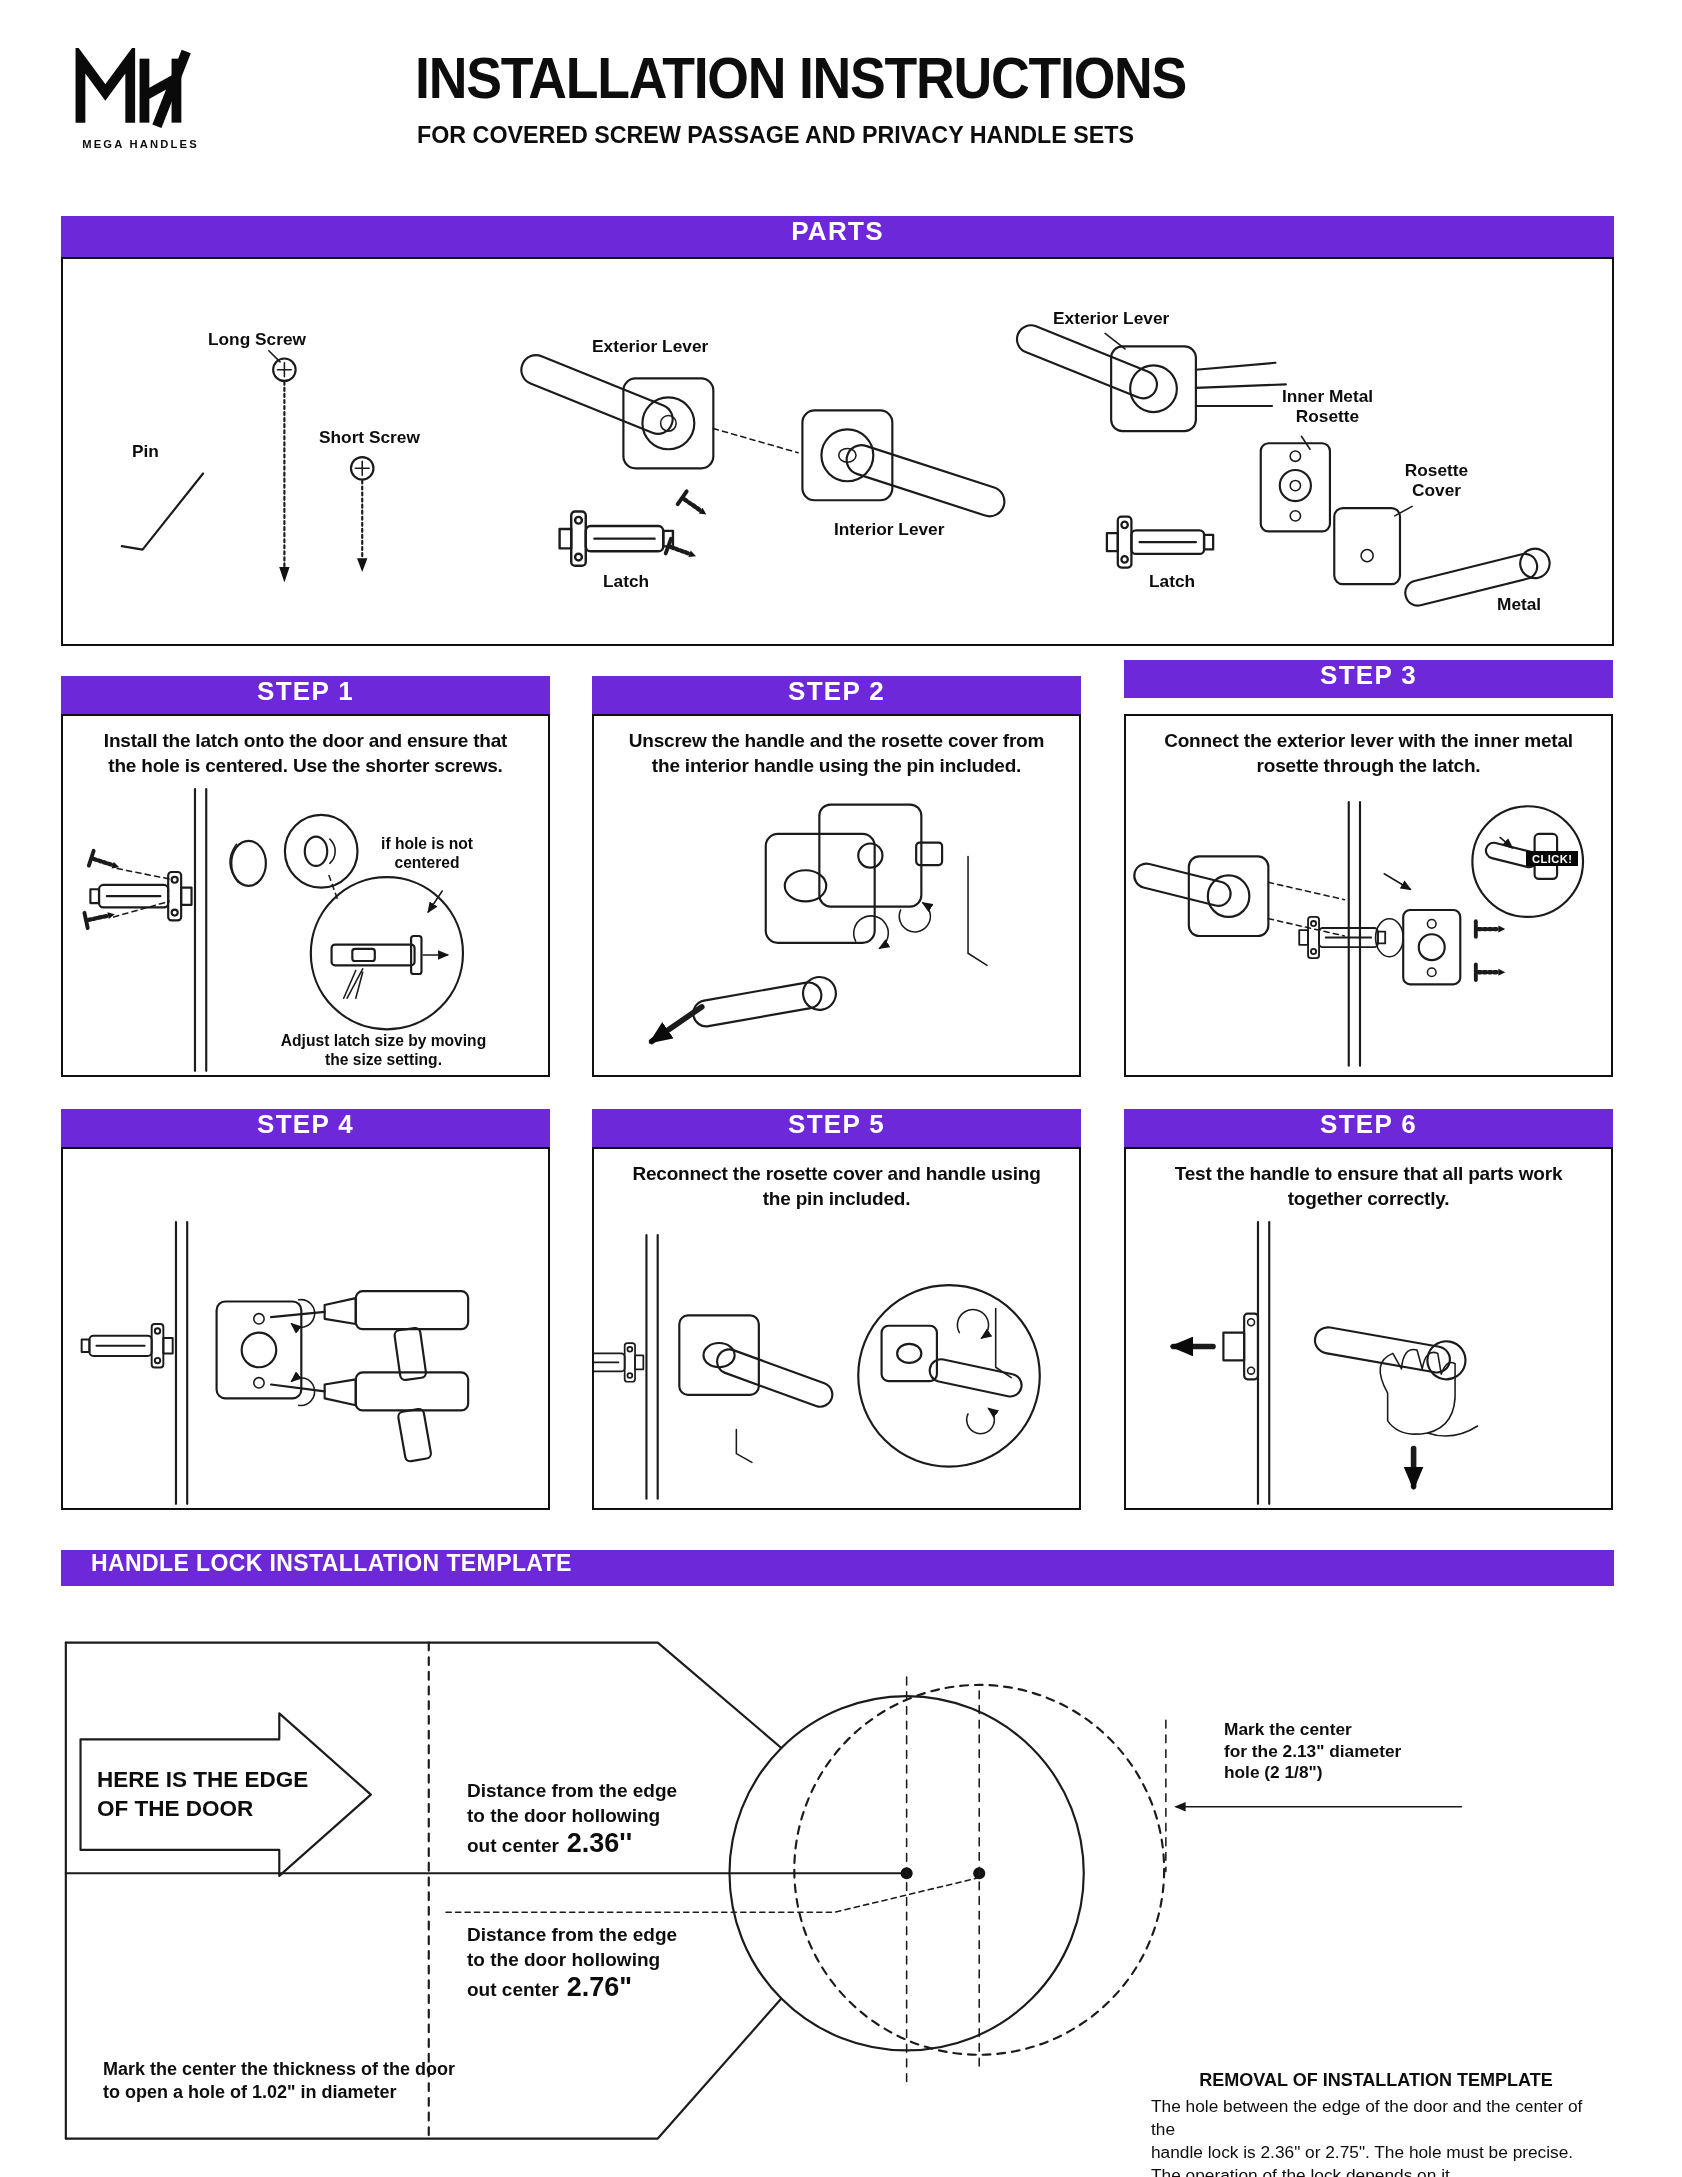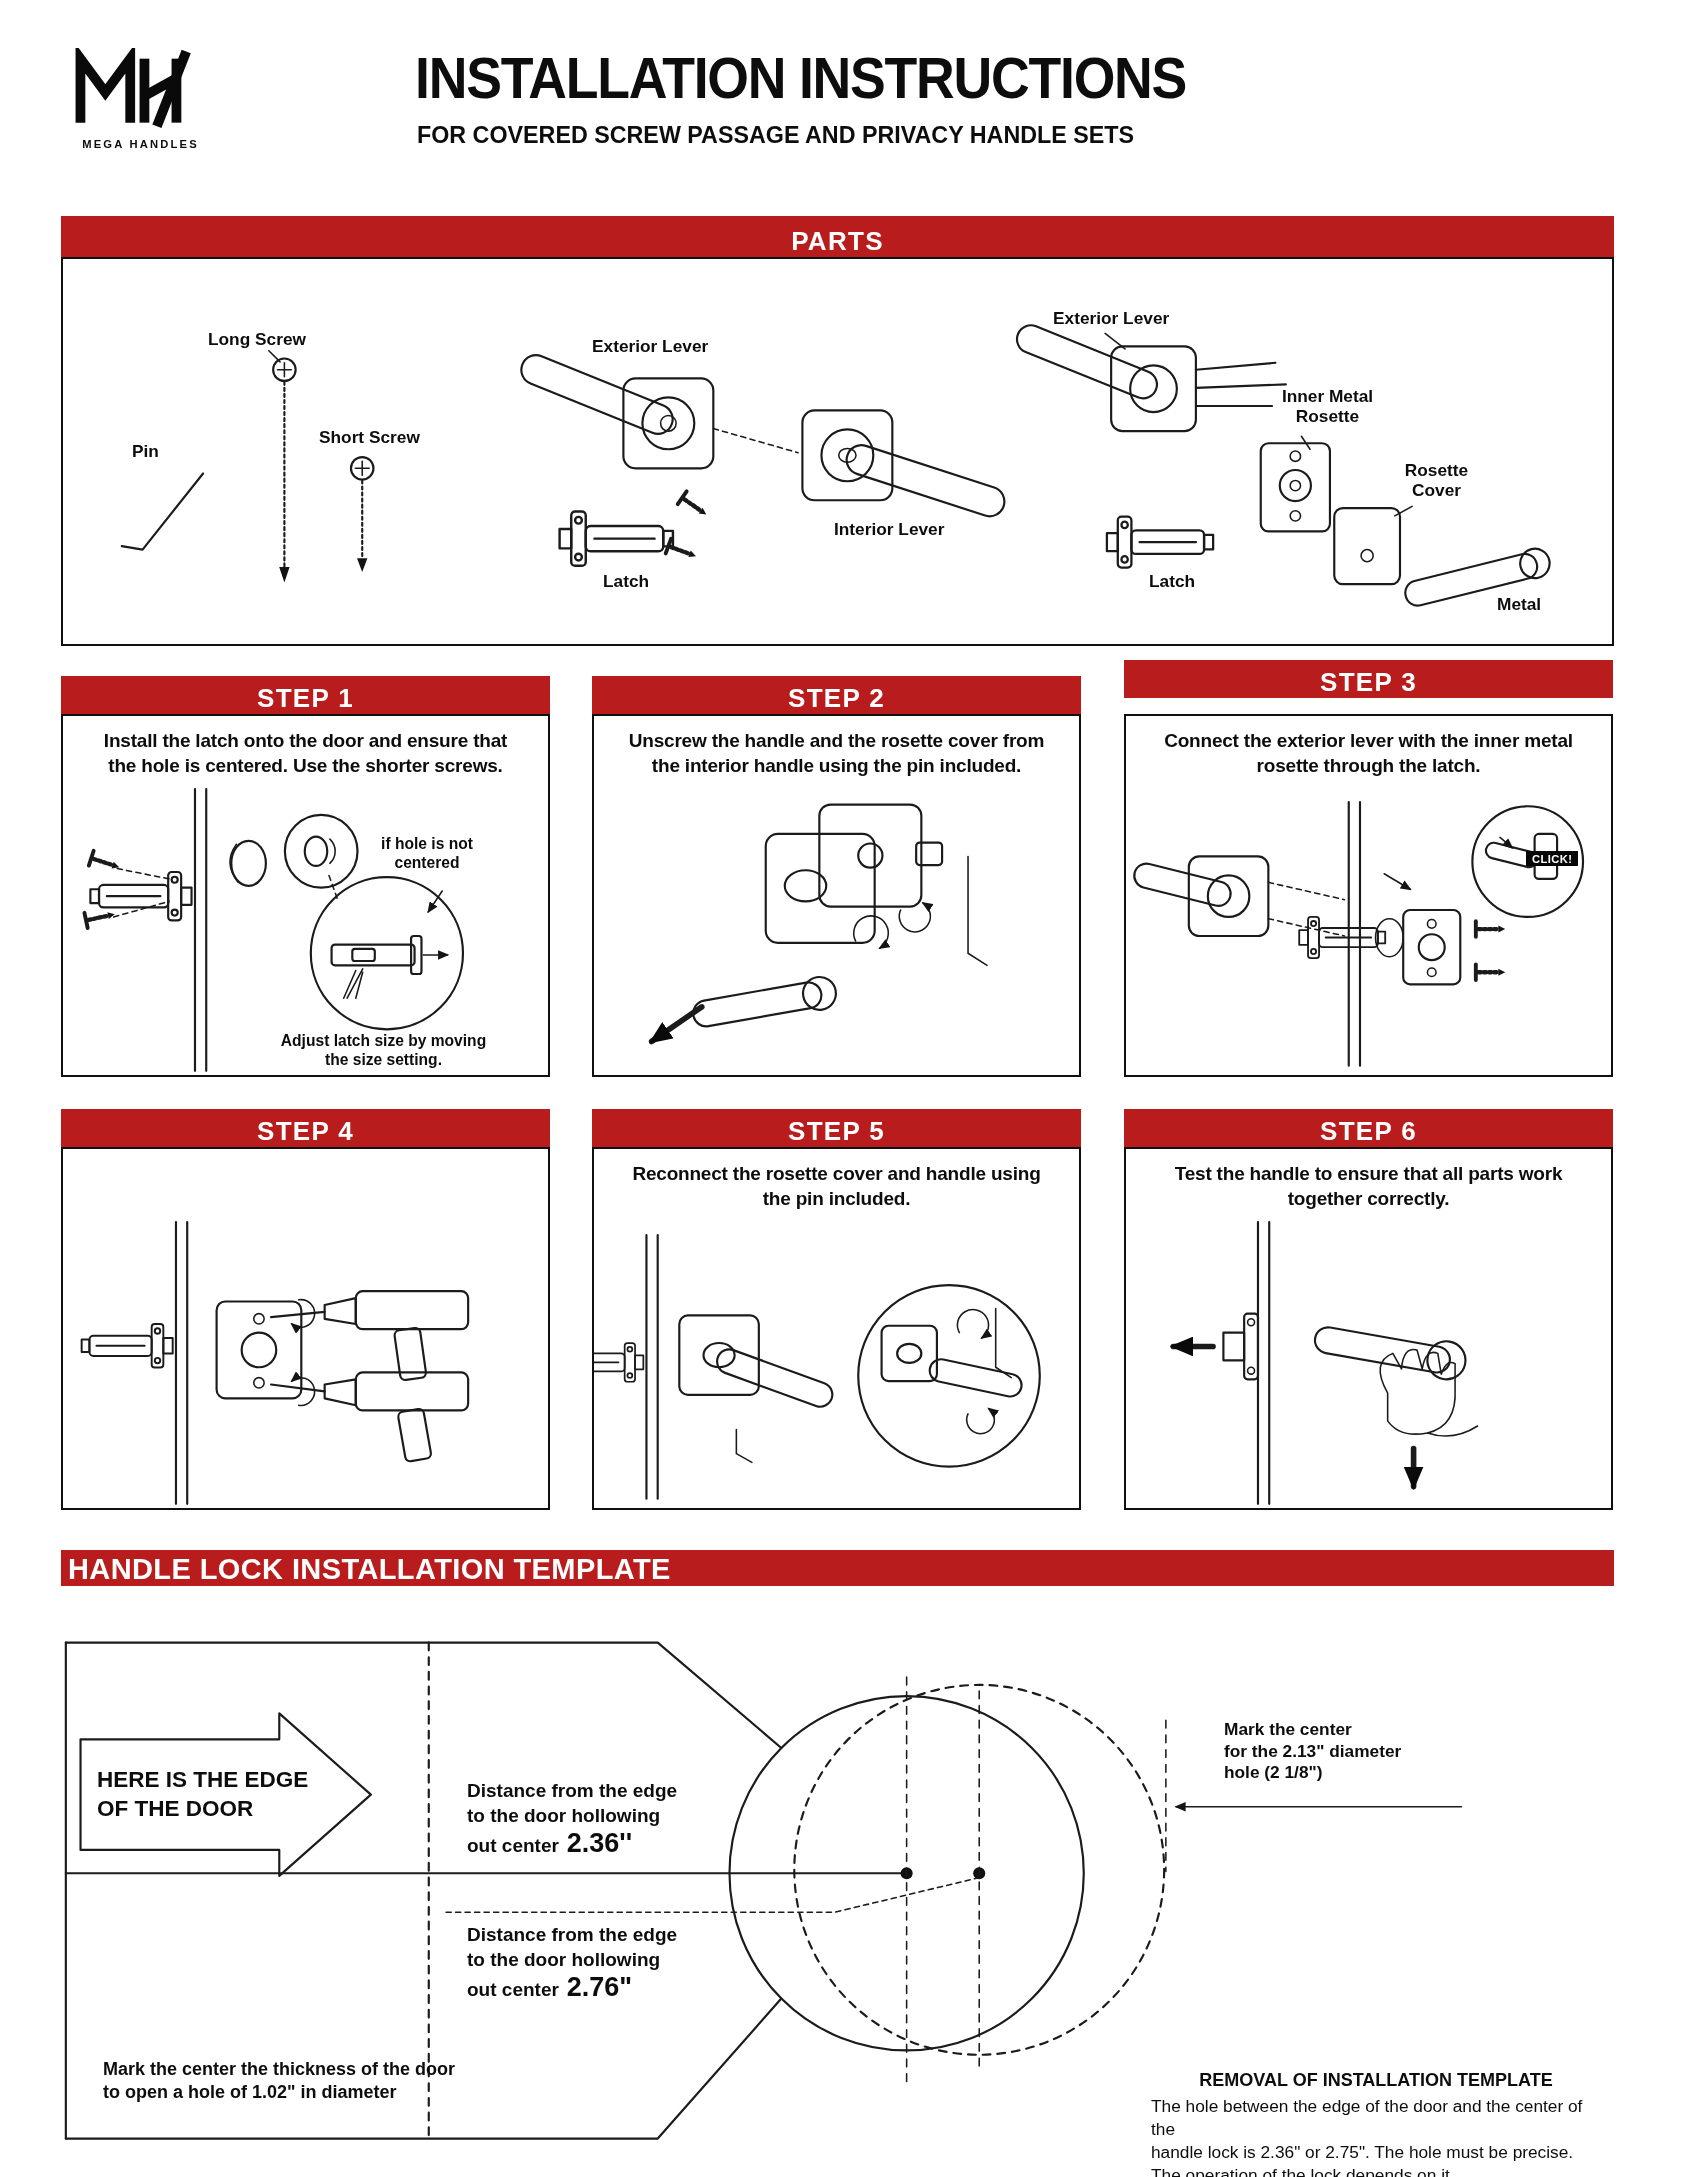--- a/index.html
+++ b/index.html
@@ -1,25 +1,25 @@
 <!DOCTYPE html>
 <html style="font-size:14px"><head>
 <meta charset="utf-8">
 <style>
   * { box-sizing: border-box; margin: 0; padding: 0; }
   html,body { background:#ffffff; }
   .page { position:relative; width:1683px; height:2177px; background:#ffffff;
           font-family:"Liberation Sans","DejaVu Sans",sans-serif; color:#0d0d0d; overflow:hidden; }
   .abs { position:absolute; }
   .pre { white-space:pre-line; }
-  .bar { position:absolute; background:#b91c1c; color:#ffffff; display:flex; align-items:flex-end; }
+  .bar { position:absolute; background:#6d28d9; color:#ffffff; display:flex; align-items:flex-start; }
   .bar-center { justify-content:center; }
   .bar span { font-weight:700; }
   .parts-bar span, .step-bar span { font-size:26px; letter-spacing:1.3px; }
-  .tpl-bar span { font-size:29px; letter-spacing:0.4px; padding-left:7px; }
+  .tpl-bar span { font-size:23px; letter-spacing:0.4px; padding-left:30px; }
   .box { position:absolute; border:2.6px solid #101010; background:#fff; overflow:hidden; }
   .step-desc { padding:12px 29px 0; text-align:center; font-size:19px; font-weight:700; line-height:1.32; letter-spacing:-0.2px; }
   .plabel { position:absolute; font-size:17.3px; font-weight:700; line-height:1.15; }
   .center-text { text-align:center; }
   .note { position:absolute; font-size:15.6px; font-weight:700; line-height:1.2; text-align:center; }
   .click-chip { position:absolute; background:#060606; color:#fff; font-size:11.2px; font-weight:700; padding:1.7px 6px; letter-spacing:0.4px; }
   .title { font-size:57px; font-weight:700; letter-spacing:-1.3px; transform:scaleX(0.94); transform-origin:left center; white-space:nowrap; }
   .subtitle { font-size:24px; font-weight:700; transform:scaleX(0.97); transform-origin:left center; white-space:nowrap; }
   .logo-caption { font-size:11.2px; font-weight:700; letter-spacing:2.2px; text-align:center; margin-top:7px; }
   svg.art { position:absolute; overflow:visible; }

